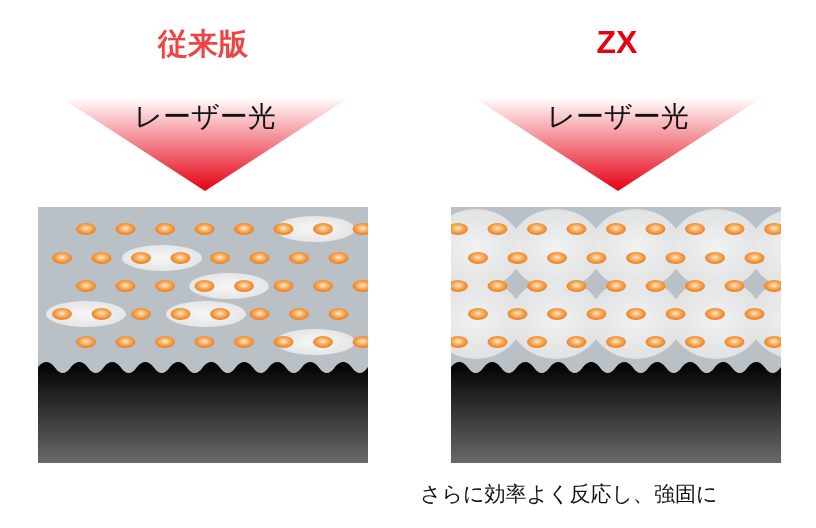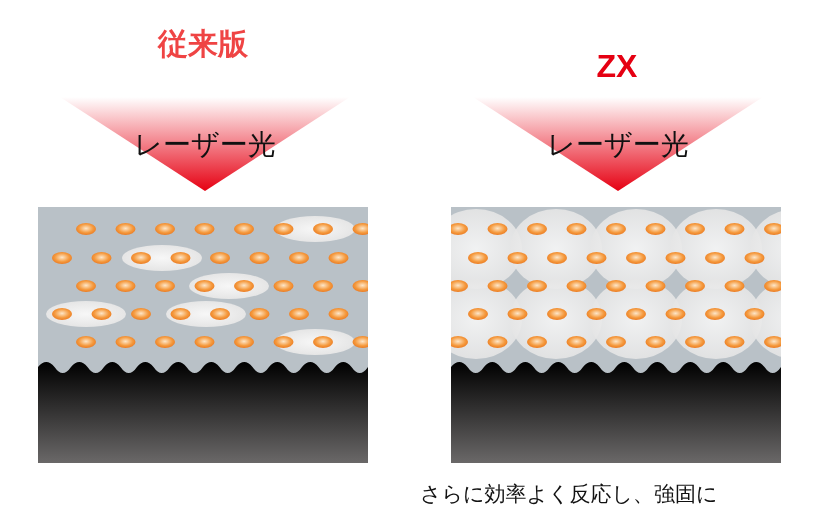--- a/index.html
+++ b/index.html
@@ -1,21 +1,21 @@
 <!DOCTYPE html>
 <html><head>
 <meta charset="utf-8">
 <style>
   html,body{margin:0;padding:0;background:#fff;}
   body{width:816px;height:528px;position:relative;overflow:hidden;font-family:"DejaVu Sans","Liberation Sans",sans-serif;}
   .title{position:absolute;top:24px;font-size:30px;font-weight:bold;text-align:center;width:300px;}
   .title.left{left:53px;color:#ef4444;}
-  .title.right{left:467px;color:#e50012;font-family:"Liberation Sans",sans-serif;font-size:32px;margin-top:24px;}
+  .title.right{left:467px;color:#e50012;font-family:"Liberation Sans",sans-serif;font-size:32px;}
   .beam{position:absolute;top:97px;width:290px;height:94px;}
-  .beam-label{position:absolute;top:98px;width:290px;text-align:center;font-size:28px;color:#111;margin-top:28px;}
+  .beam-label{position:absolute;top:98px;width:290px;text-align:center;font-size:28px;color:#111;}
   .panel{position:absolute;top:207px;width:330px;height:256px;overflow:hidden;background:#b9c1c7;}
   .panel svg{position:absolute;left:0;top:0;}
   .caption{position:absolute;left:420px;top:480px;width:396px;text-align:left;font-size:21px;color:#111;}
 </style>
 </head>
 <body>
 
 <div class="title left">従来版</div>
 <svg class="beam" style="left:60px" viewBox="0 0 290 94">
   <defs>

